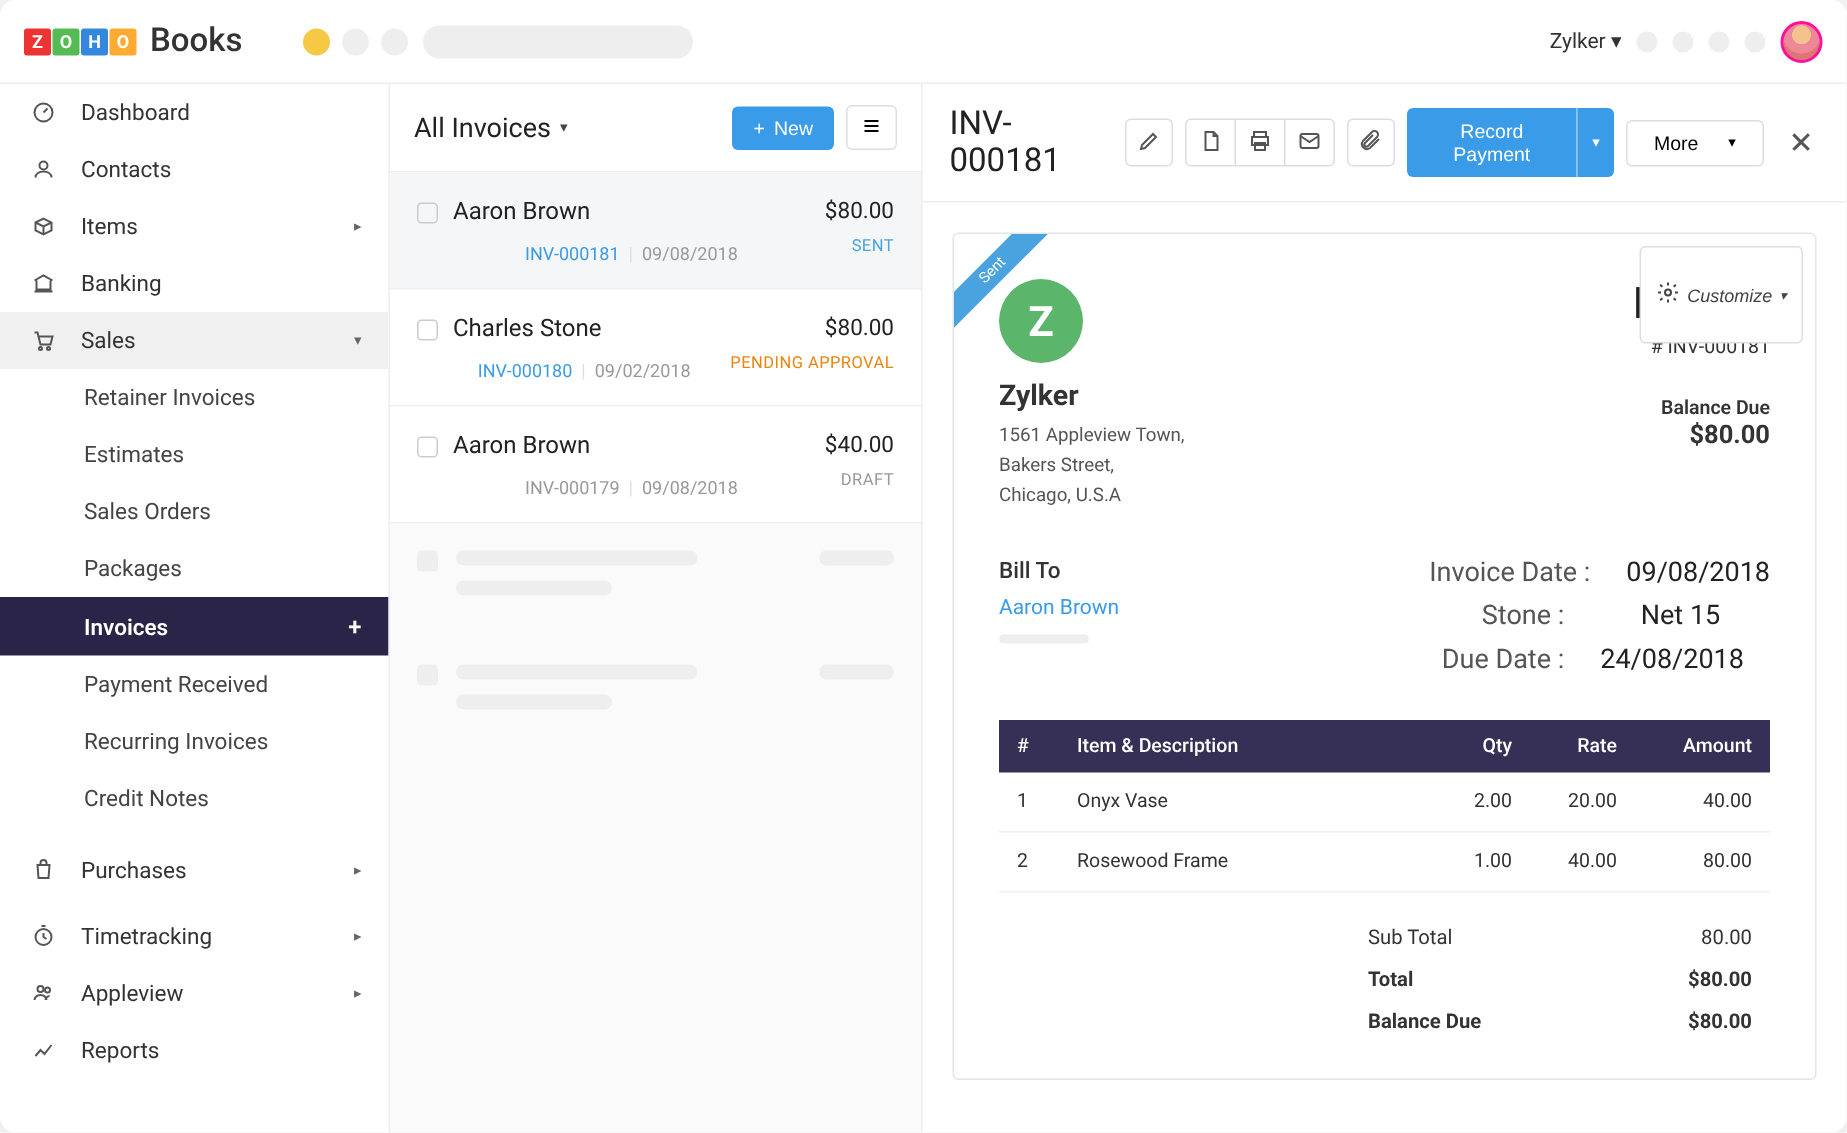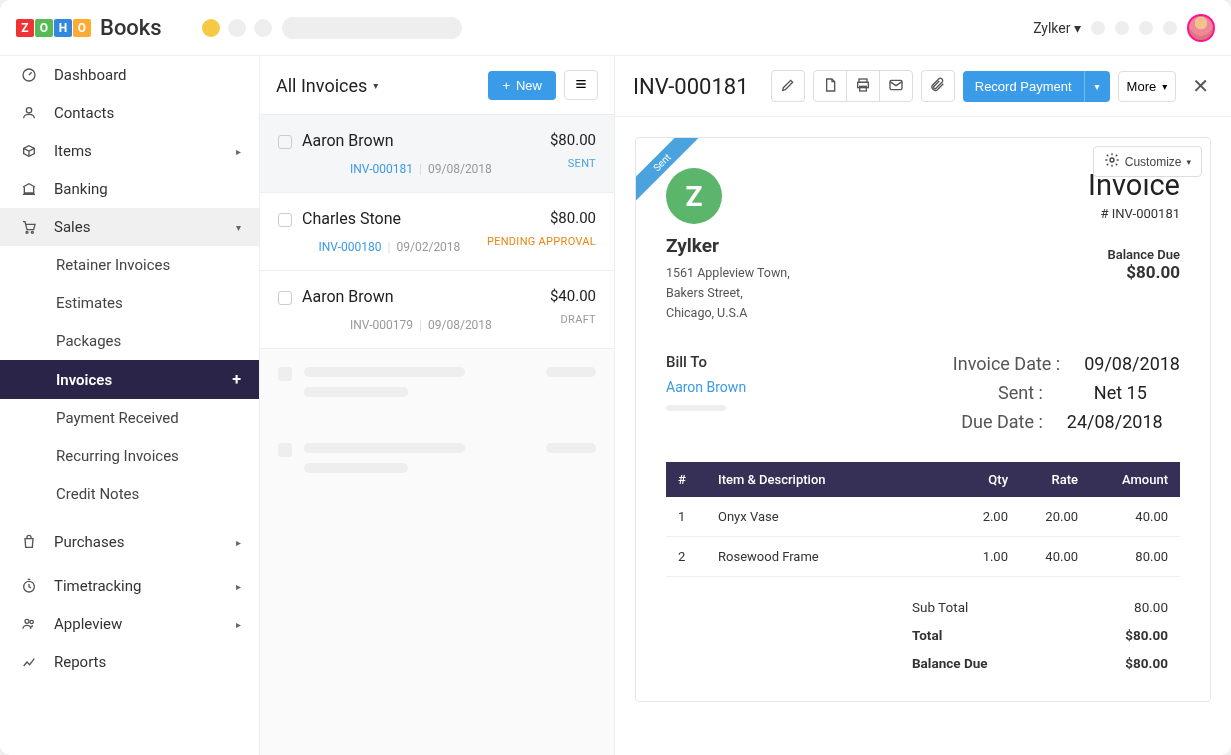--- a/index.html
+++ b/index.html
@@ -67,28 +67,28 @@
 .detail { flex: 1; display: flex; flex-direction: column; overflow: hidden; }
 .detail-head { display: flex; align-items: center; padding: 14px 18px; border-bottom: 1px solid #eee; gap: 8px; }
 .detail-title { font-size: 22px; font-weight: 400; color: #222; margin-right: auto; }
 .icon-btn { border: 1px solid #ddd; background: #fff; border-radius: 4px; width: 34px; height: 32px; display: inline-flex; align-items: center; justify-content: center; cursor: pointer; color: #555; font-size: 14px; }
 .icon-group { display: inline-flex; }
 .icon-group .icon-btn { border-radius: 0; margin-left: -1px; }
 .icon-group .icon-btn:first-child { border-radius: 4px 0 0 4px; margin-left: 0; }
 .icon-group .icon-btn:last-child { border-radius: 0 4px 4px 0; }
 .btn-primary { background: #3a9be8; color: #fff; border: none; border-radius: 4px 0 0 4px; padding: 8px 12px; font-size: 13px; cursor: pointer; }
 .btn-primary-caret { background: #3a9be8; color: #fff; border: none; border-left: 1px solid rgba(255,255,255,0.3); border-radius: 0 4px 4px 0; width: 26px; cursor: pointer; font-size: 10px; }
-.btn-more { border: 1px solid #ddd; background: #fff; border-radius: 4px; padding: 7px 8px; font-size: 13px; cursor: pointer; display: inline-flex; align-items: center; gap: 6px; }
+.btn-more { border: 1px solid #ddd; background: #fff; border-radius: 4px; padding: 7px 18px; font-size: 13px; cursor: pointer; display: inline-flex; align-items: center; gap: 20px; }
 .close-x { font-size: 20px; color: #555; cursor: pointer; padding: 0 4px; margin-left: 4px; }
 
 .detail-body { flex: 1; overflow-y: auto; padding: 20px; position: relative; }
 .paper { border: 1px solid #e5e5e5; border-radius: 4px; padding: 30px 30px 24px; position: relative; background: #fff; }
 .ribbon { position: absolute; top: 0; left: 0; width: 70px; height: 70px; overflow: hidden; }
 .ribbon span { position: absolute; width: 100px; background: #4aa3df; color: #fff; font-size: 10px; text-align: center; transform: rotate(-45deg); top: 16px; left: -24px; padding: 3px 0; }
-.customize { position: absolute; top: 8px; right: 8px; border: 1px solid #ddd; border-radius: 4px; padding: 5px 10px; font-size: 12px; background: #fff; cursor: pointer; display: inline-flex; align-items: center; gap: 5px; color: #444; }
+.customize { position: absolute; top: 8px; right: 8px; border: 1px solid #ddd; border-radius: 4px; padding: 22px 10px; font-size: 12px; background: #fff; cursor: pointer; display: inline-flex; align-items: center; gap: 5px; color: #444; font-style: italic; }
 
 .paper-head { display: flex; }
 .company { }
 .logo-circle { width: 56px; height: 56px; border-radius: 50%; background: #5bb56a; color: #fff; display: flex; align-items: center; justify-content: center; font-size: 28px; font-weight: 700; margin-bottom: 10px; }
 .company-name { font-size: 19px; font-weight: 700; margin-bottom: 6px; }
 .addr { font-size: 12.5px; color: #555; line-height: 1.6; }
 .inv-title-block { margin-left: auto; text-align: right; }
 .inv-title { font-size: 29px; font-weight: 400; color: #222; }
 .inv-num { font-size: 13px; color: #333; margin-top: 4px; }
 .bal-label { font-size: 13px; color: #333; margin-top: 26px; font-weight: 600; }
@@ -191,20 +191,21 @@
               <circle cx="9" cy="20" r="1.5"></circle>
               <circle cx="17" cy="20" r="1.5"></circle>
               <path d="M3 4h3l3 12h10l2-8H7"></path>
             </svg>
           </span>
         <span>Sales</span>
         <span class="chev">▾</span>
       </div>
       <div class="sub-item">Retainer Invoices</div>
       <div class="sub-item">Estimates</div>
+      <div class="sub-item">Sales Orders</div>
       <div class="sub-item">Packages</div>
       <div class="sub-item active">
         <span>Invoices</span>
         <span class="plus">+</span>
       </div>
       <div class="sub-item">Payment Received</div>
       <div class="sub-item">Recurring Invoices</div>
       <div class="sub-item">Credit Notes</div>
 
       <div class="nav-item" style="margin-top:10px">
@@ -396,21 +397,21 @@
               <div class="billto-label">Bill To</div>
               <div class="billto-name">Aaron Brown</div>
               <div style="width:60px;height:6px;background:#eee;border-radius:3px;margin-top:10px"></div>
             </div>
             <div class="meta-table" id="meta-table">
                 <div>
                   <span class="lbl">Invoice Date :</span>
                   <span class="val">09/08/2018</span>
                 </div>
                 <div>
-                  <span class="lbl">Sent :</span>
+                  <span class="lbl">Stone :</span>
                   <span class="val">Net 15</span>
                 </div>
                 <div>
                   <span class="lbl">Due Date :</span>
                   <span class="val">24/08/2018</span>
                 </div>
               </div>
           </div>
 
           <table class="items-table">

